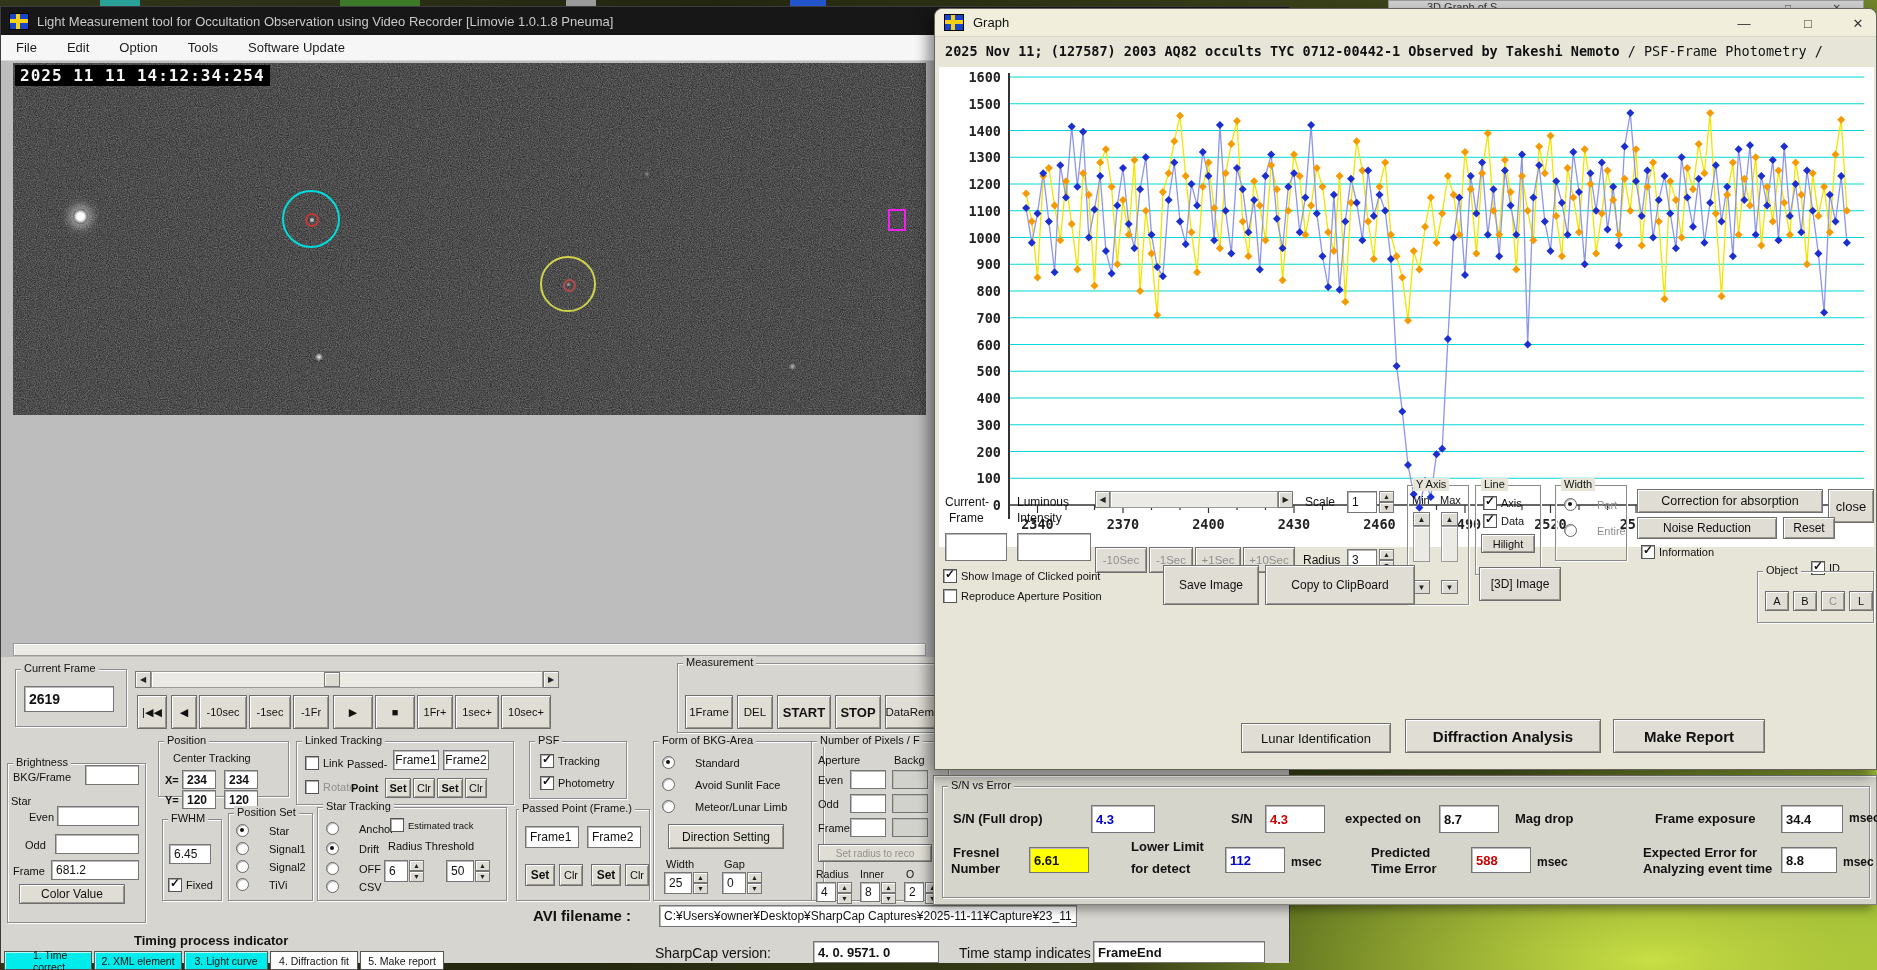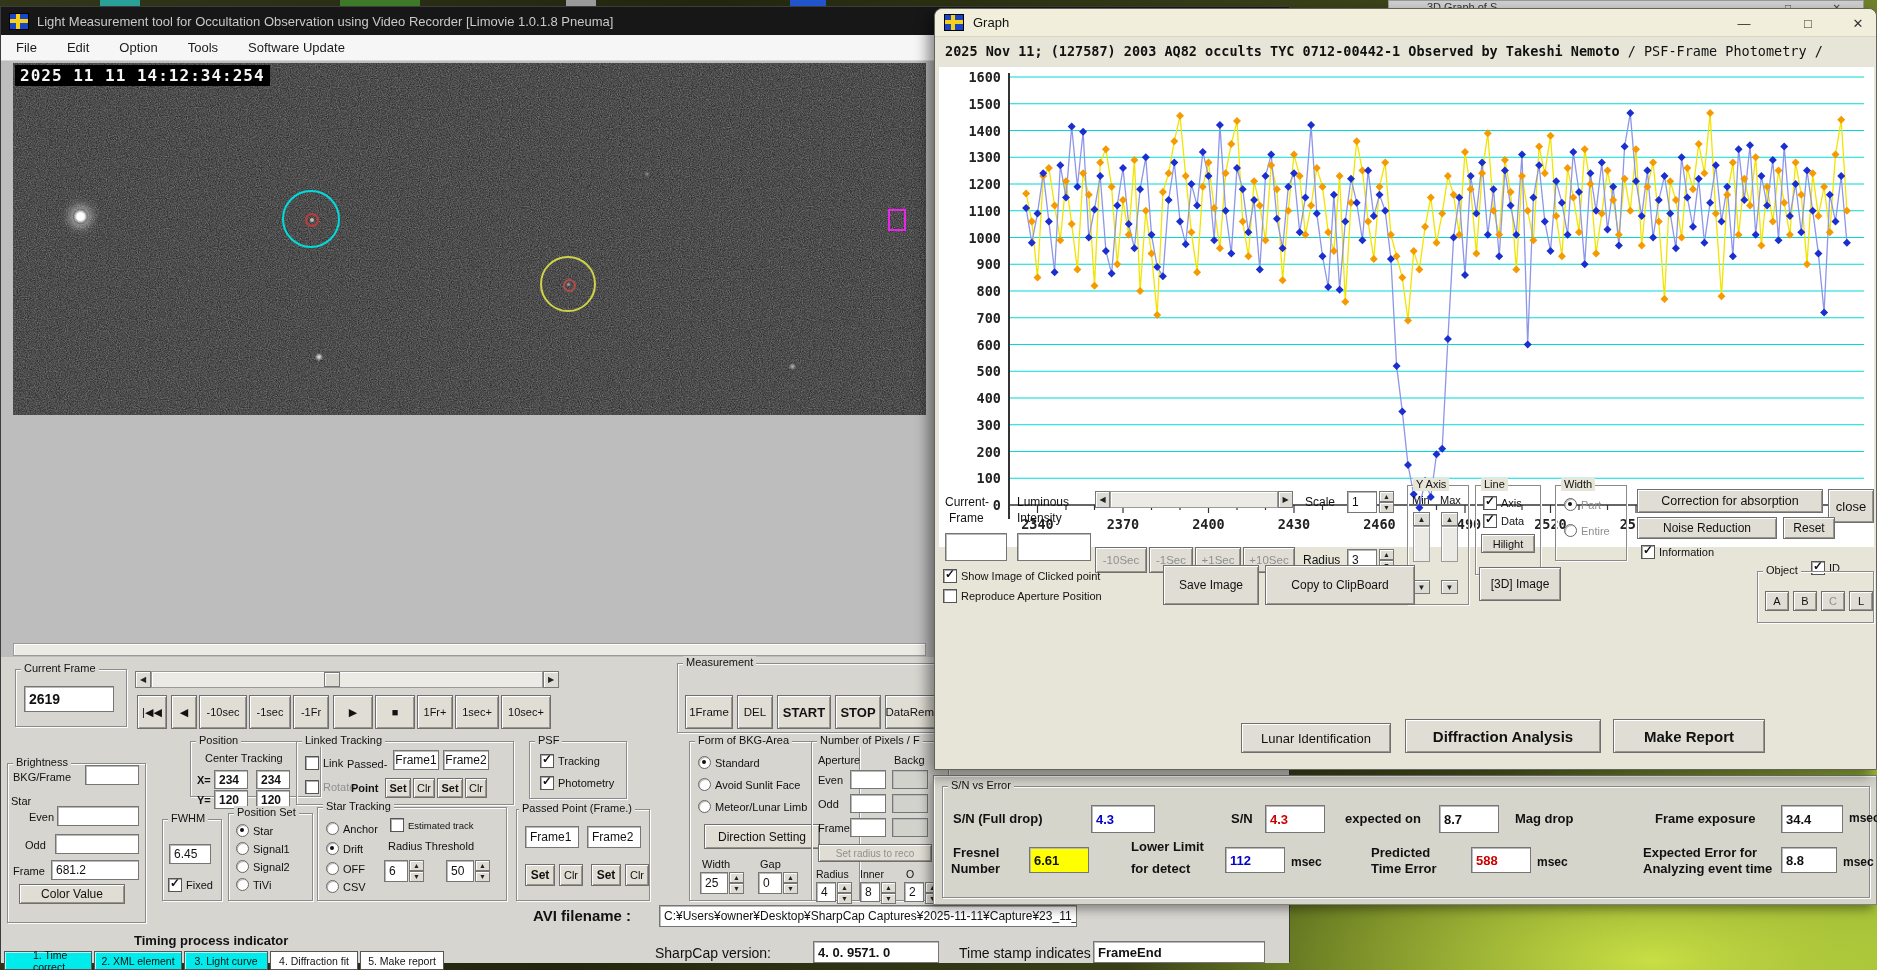--- a/index.html
+++ b/index.html
@@ -17,21 +17,21 @@
     font-size:12px;white-space:nowrap;box-sizing:border-box;cursor:default;}
   .fld{position:absolute;background:#fff;border:1px solid #767676;box-shadow:inset 1px 1px 0 #b9b9b9;
     font-size:12px;display:flex;align-items:center;padding:0 4px;box-sizing:border-box;white-space:nowrap;overflow:hidden;}
   .group{position:absolute;border:1px solid #8b8b8b;box-shadow:inset 1px 1px 0 #fdfdfd,1px 1px 0 #fdfdfd;box-sizing:border-box;}
   .group>.lg{position:absolute;top:-8px;left:5px;font-size:11px;line-height:13px;padding:0 3px;white-space:nowrap;background:#d6d5d0;}
   .gwin .group>.lg{background:#e7e5d8;}
   .snp .group>.lg{background:#d6d5cc;}
   .cb{position:absolute;display:flex;align-items:center;gap:4px;font-size:11px;white-space:nowrap;}
   .cb .box{width:12px;height:12px;background:#fff;border:1px solid #555;box-shadow:inset 1px 1px 0 #aaa;flex:none;position:relative;}
   .cb.checked .box::after{content:"✓";position:absolute;left:1px;top:-3px;font-size:12px;font-weight:bold;color:#111;}
-  .radio{position:absolute;display:flex;align-items:center;gap:4px;font-size:11px;white-space:nowrap;}
+  .radio{position:absolute;display:flex;align-items:center;gap:20px;font-size:11px;white-space:nowrap;}
   .radio .dot{width:11px;height:11px;border-radius:50%;background:#fff;border:1px solid #666;box-shadow:inset 1px 1px 0 #bbb;flex:none;position:relative;}
   .radio.sel .dot::after{content:"";position:absolute;left:2.5px;top:2.5px;width:4px;height:4px;border-radius:50%;background:#111;}
   .disabled{color:#8f8f8f;}
   .spin{position:absolute;width:15px;}
   .spin div{height:11px;background:#dddbd2;border:1px solid #777;box-shadow:inset 1px 1px 0 #fff;
     font-size:7px;line-height:9px;text-align:center;color:#222;box-sizing:border-box;}
   .sbtn{position:absolute;background:#dcdbd4;border:1px solid #777;box-shadow:inset 1px 1px 0 #fff;
     font-size:8px;display:flex;align-items:center;justify-content:center;box-sizing:border-box;color:#222;}
   .track{position:absolute;background:#eceae4;border:1px solid #9a9a9a;box-shadow:inset 1px 1px 0 #fff;box-sizing:border-box;}
   
@@ -177,21 +177,21 @@
     <div class="fld" style="left:84px;top:758px;width:54px;height:20px"></div>
     <span class="lbl" style="left:10px;top:788px">Star</span>
     <span class="lbl" style="left:28px;top:804px">Even</span>
     <div class="fld" style="left:56px;top:799px;width:82px;height:20px"></div>
     <span class="lbl" style="left:24px;top:832px">Odd</span>
     <div class="fld" style="left:54px;top:827px;width:84px;height:20px"></div>
     <span class="lbl" style="left:12px;top:858px">Frame</span>
     <div class="fld" style="left:50px;top:853px;width:88px;height:20px">681.2</div>
     <div class="btn" style="left:18px;top:877px;width:106px;height:20px">Color Value</div>
 
-    <div class="group" style="left:157px;top:734px;width:131px;height:56px;margin-left:32px;">
+    <div class="group" style="left:157px;top:734px;width:131px;height:56px;">
       <span class="lg">Position</span>
       <span class="lbl" style="left:14px;top:10px">Center Tracking</span>
       <span class="lbl b" style="left:6px;top:32px">X=</span>
       <div class="fld b" style="left:23px;top:28px;width:34px;height:19px">234</div>
       <div class="fld b" style="left:65px;top:28px;width:34px;height:19px">234</div>
       <span class="lbl b" style="left:6px;top:52px">Y=</span>
       <div class="fld b" style="left:23px;top:48px;width:34px;height:19px">120</div>
       <div class="fld b" style="left:65px;top:48px;width:34px;height:19px">120</div>
     </div>
 
@@ -294,21 +294,21 @@
       <div class="cb checked" style="left:10px;top:12px">
           <span class="box"></span>
           <span>Tracking</span>
         </div>
       <div class="cb checked" style="left:10px;top:34px">
           <span class="box"></span>
           <span>Photometry</span>
         </div>
     </div>
 
-    <div class="group" style="left:688px;top:734px;width:171px;height:160px;">
+    <div class="group" style="left:652px;top:734px;width:171px;height:160px;">
       <span class="lg">Form of BKG-Area</span>
       <div class="radio sel" style="left:8px;top:14px">
           <span class="dot"></span>
           <span>Standard</span>
         </div>
       <div class="radio" style="left:8px;top:36px">
           <span class="dot"></span>
           <span>Avoid Sunlit Face</span>
         </div>
       <div class="radio" style="left:8px;top:58px">

